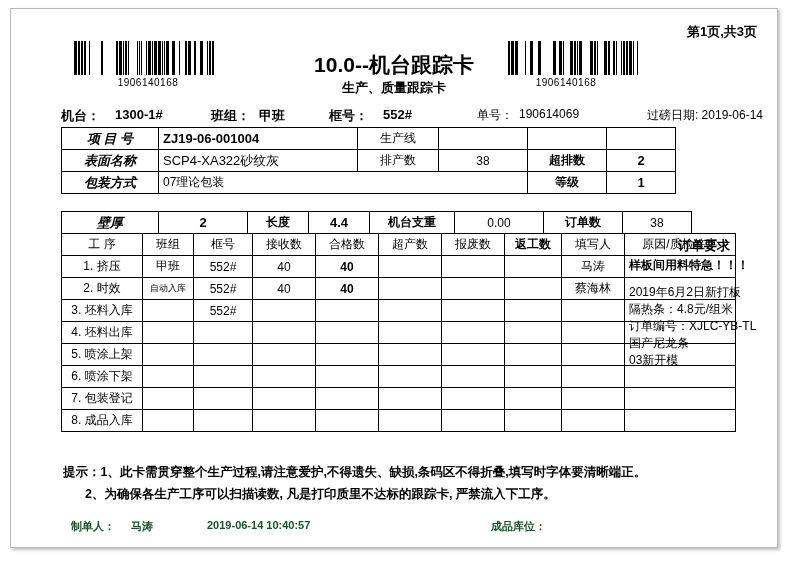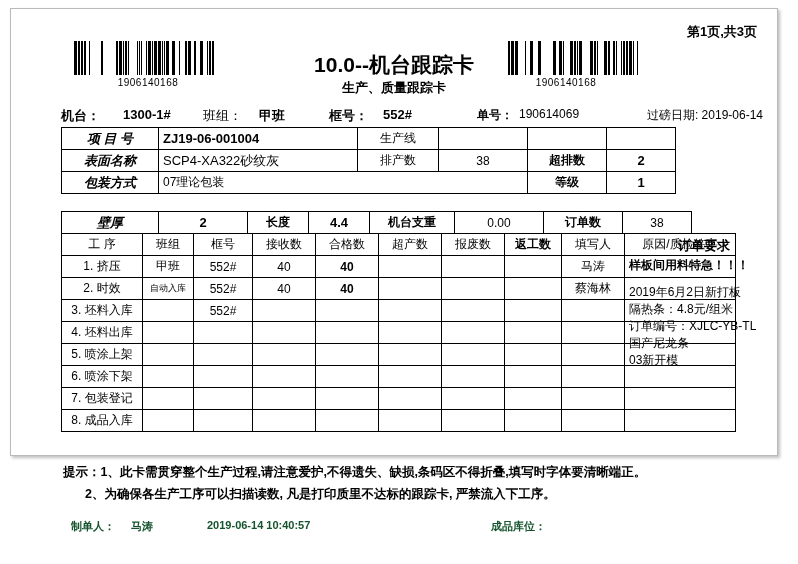--- a/index.html
+++ b/index.html
@@ -15,21 +15,21 @@
     width: 798px;
     height: 564px;
     background: #ffffff;
     overflow: hidden;
   }
   .sheet {
     position: absolute;
     left: 10px;
     top: 8px;
     width: 768px;
-    height: 448px;
+    height: 540px;
     background: #fff;
     border: 1px solid #b9b9b9;
     box-shadow: 2px 2px 3px rgba(0,0,0,0.25);
     box-sizing: border-box;
   }
   .pageno {
     position: absolute;
     right: 20px;
     top: 14px;
     font-size: 13px;
@@ -86,26 +86,26 @@
     position: absolute;
     top: 98px;
     left: 0;
     right: 0;
     height: 20px;
     font-size: 13px;
     color: #000;
   }
   .hdr span { position: absolute; white-space: nowrap; }
   .h-machine-l { left: 50px; font-weight: bold; }
-  .h-machine-v { left: 104px; font-weight: bold; margin-left: 8px; }
-  .h-team-l { left: 192px; font-weight: normal; }
+  .h-machine-v { left: 104px; font-weight: bold; }
+  .h-team-l { left: 200px; font-weight: bold; }
   .h-team-v { left: 248px; font-weight: bold; }
   .h-frame-l { left: 318px; font-weight: bold; }
   .h-frame-v { left: 372px; font-weight: bold; }
-  .h-order-l { left: 466px; font-size: 12px; font-weight: bold; }
+  .h-order-l { left: 466px; font-size: 12px; }
   .h-order-v { left: 508px; font-size: 12px; }
   .h-date { right: 14px; font-size: 12px; }
 
   
   table.grid {
     position: absolute;
     left: 50px;
     top: 118px;
     border-collapse: collapse;
     font-size: 12px;

